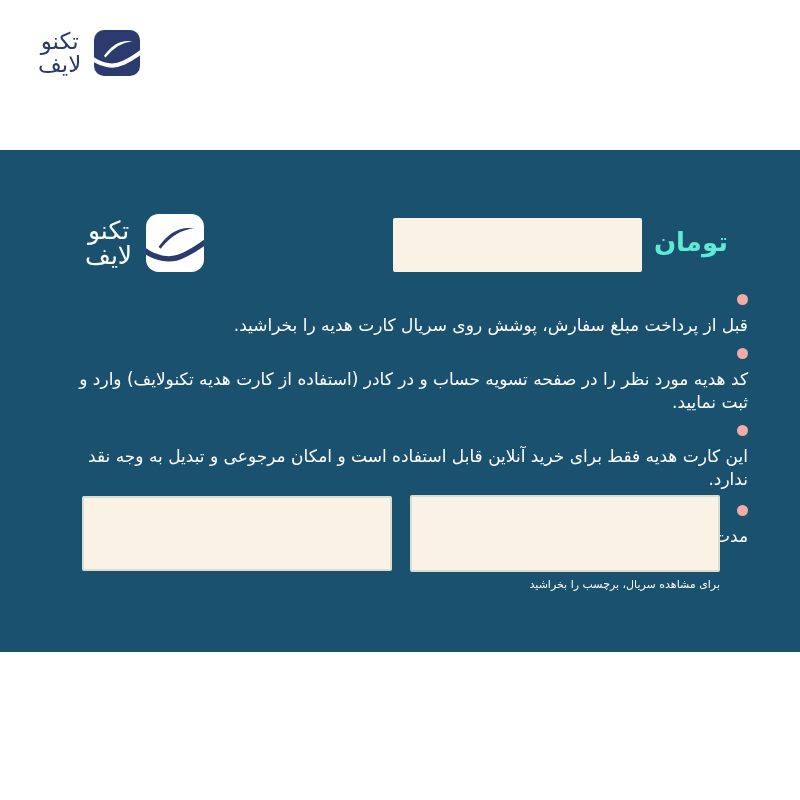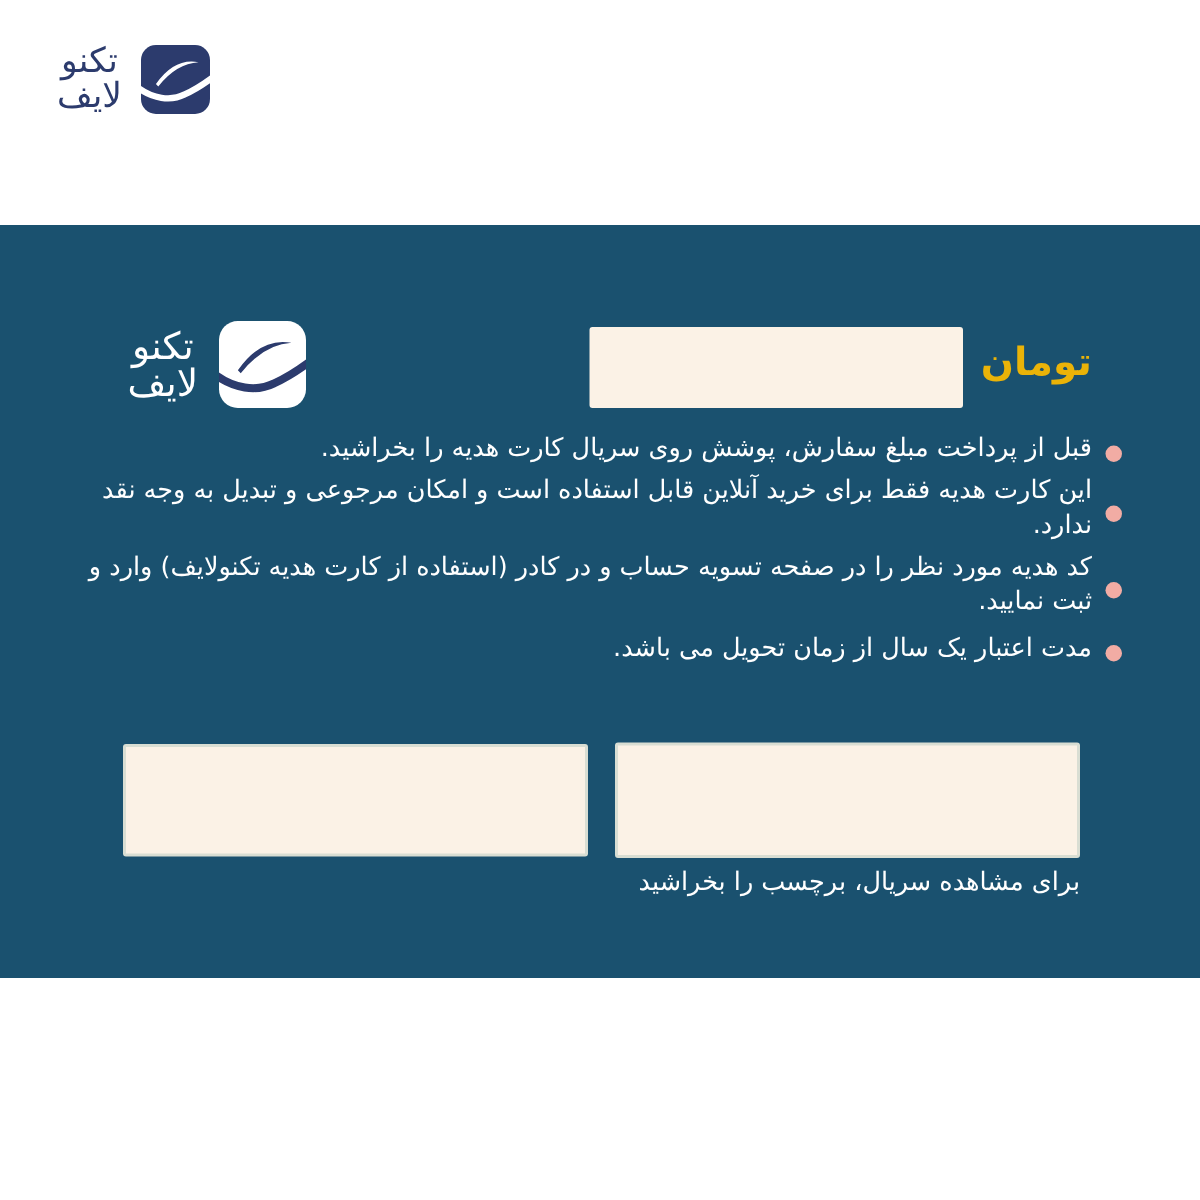--- a/index.html
+++ b/index.html
@@ -27,52 +27,53 @@
   }
   .card-brand .wordmark { color:#ffffff; font-size:25px; }
 
   .amount-box {
     position:absolute; top:68px; left:393px;
     width:249px; height:54px;
     background:#FBF2E6; border-radius:2px;
   }
   .currency-label {
     position:absolute; top:77px; right:72px;
-    color:#eab308; font-size:26px; font-weight:bold;
+    color:#5eead4; font-size:26px; font-weight:bold;
     direction:rtl;
   }
 
   .instructions {
     position:absolute; top:138px; right:52px; left:58px;
     direction:rtl; list-style:none;
     color:#ffffff; font-size:17px; line-height:23.5px;
   }
   .instructions li {
     display:flex; gap:9px; margin-bottom:4px;
-    align-items:center;
+    align-items:flex-start;
+    flex-direction:column;
   }
   .instructions li.gap-before { margin-top:7px; }
   .bullet-dot {
     flex:0 0 auto;
     width:11px; height:11px; border-radius:50%;
     background:#F2ACA4; margin-top:6px;
   }
 
   .scratch-box {
     position:absolute;
     background:#FBF2E6;
     border:2px solid #d9ded3;
     border-radius:2px;
   }
   .scratch-left  { top:346px; left:82px;  width:310px; height:75px; }
   .scratch-right { top:345px; left:410px; width:310px; height:77px; }
 
   .serial-caption {
     position:absolute; top:428px; right:80px;
-    direction:rtl; color:#ffffff; font-size:17px;
+    direction:rtl; color:#ffffff; font-size:11px;
   }
 </style>
 </head>
 <body>
 
 <div class="header-logo">
   <div class="wordmark" dir="rtl">
     <div>تکنو</div>
     <div>لایف</div>
   </div>
@@ -114,25 +115,25 @@
   <div class="amount-box"></div>
   <div class="currency-label" lang="fa">تومان</div>
 
   <ul class="instructions" lang="fa">
     <li>
       <span class="bullet-dot"></span>
       <span>قبل از پرداخت مبلغ سفارش، پوشش روی سریال کارت هدیه را بخراشید.</span>
     </li>
     <li>
       <span class="bullet-dot"></span>
-      <span>این کارت هدیه فقط برای خرید آنلاین قابل استفاده است و امکان مرجوعی و تبدیل به وجه نقد ندارد.</span>
+      <span>کد هدیه مورد نظر را در صفحه تسویه حساب و در کادر (استفاده از کارت هدیه تکنولایف) وارد و ثبت نمایید.</span>
     </li>
     <li>
       <span class="bullet-dot"></span>
-      <span>کد هدیه مورد نظر را در صفحه تسویه حساب و در کادر (استفاده از کارت هدیه تکنولایف) وارد و ثبت نمایید.</span>
+      <span>این کارت هدیه فقط برای خرید آنلاین قابل استفاده است و امکان مرجوعی و تبدیل به وجه نقد ندارد.</span>
     </li>
     <li class="gap-before">
       <span class="bullet-dot"></span>
       <span>مدت اعتبار یک سال از زمان تحویل می باشد.</span>
     </li>
   </ul>
 
   <div class="scratch-box scratch-left"></div>
   <div class="scratch-box scratch-right"></div>
 

